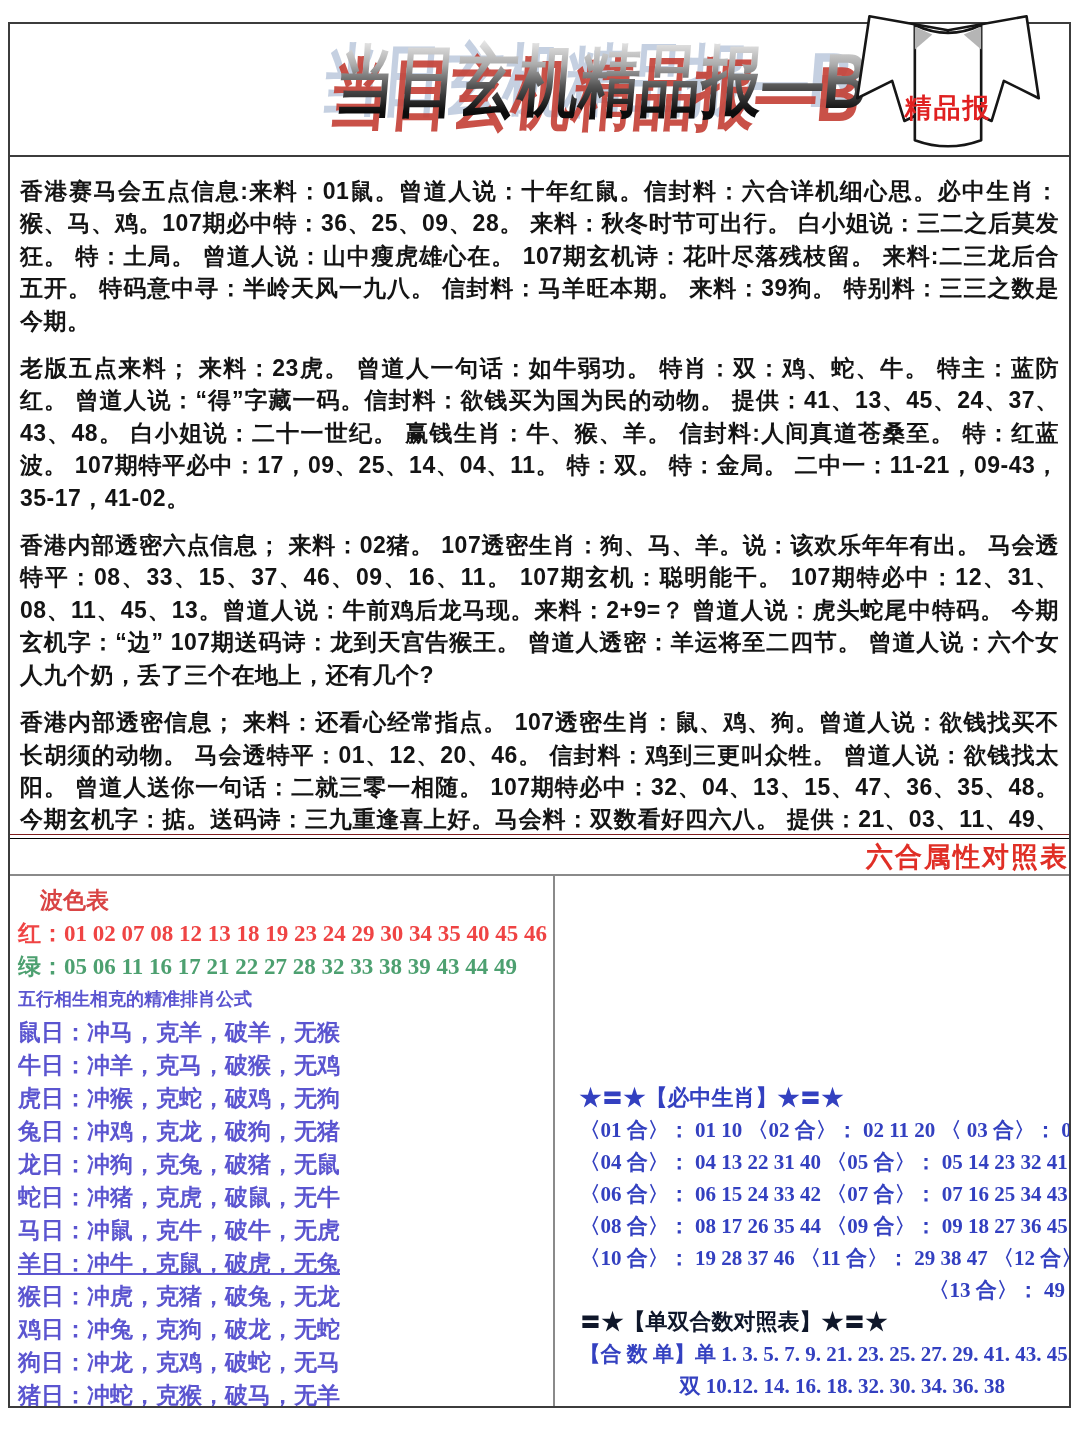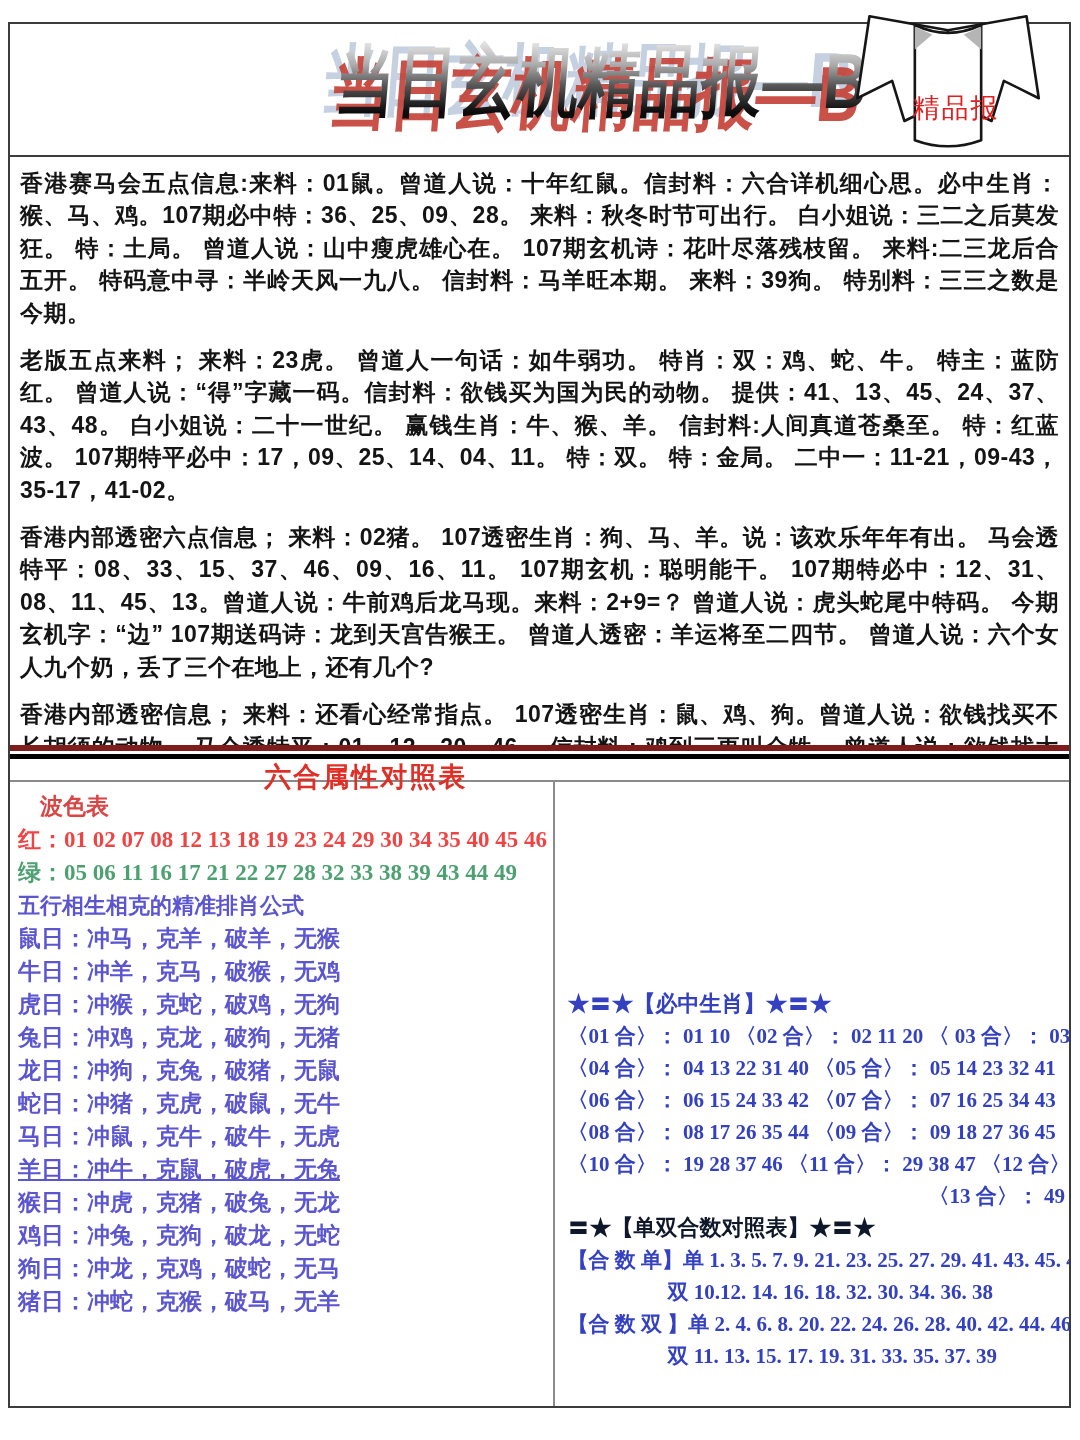--- a/index.html
+++ b/index.html
@@ -16,44 +16,44 @@
              font-weight:900; font-size:60px; letter-spacing:1px;
              transform:scaleY(1.3) skewX(-6deg); transform-origin:left top; }
   .title3d .echo { position:absolute; left:-6px; top:10px; color:rgba(195,62,52,.9);
                    text-shadow:-9px -11px 0 rgba(150,170,200,.55); }
   .title3d .main { position:relative; color:#2b2b2b;
                    background:linear-gradient(180deg,#efefef 0%,#aeaeae 30%,#565656 55%,#0c0c0c 85%);
                    -webkit-background-clip:text; background-clip:text;
                    -webkit-text-fill-color:transparent; }
   .ribbon { position:absolute; left:846px; top:-18px; width:200px; height:160px; z-index:6; }
   .ribbon svg { width:100%; height:100%; display:block; }
-  .ribbon-label { position:absolute; left:8px; top:86px; width:100%; text-align:center;
-                  font-size:27px; font-weight:normal; letter-spacing:2px; }
+  .ribbon-label { position:absolute; left:0; top:86px; width:100%; text-align:center;
+                  font-size:27px; font-weight:bold; letter-spacing:2px; }
 
   
-  .tips { height:594px; border-bottom:6px solid #7f1d1d; overflow:hidden;
-          padding:10px 10px 0 10px; }
+  .tips { height:678px; border-bottom:1px solid #7f1d1d; overflow:hidden;
+          padding:18px 10px 0 10px; }
   .tips p { font-size:23px; font-weight:bold; color:#141414; line-height:32.4px;
             text-align:justify; margin-bottom:15px; letter-spacing:.5px; }
 
   
-  .heading-row { margin-top:3px; border-top:5px solid #000000; border-bottom:2px solid #8a8a8a;
-                 height:28px; line-height:36px; text-align:left; padding-left:24%; }
+  .heading-row { margin-top:3px; border-top:1px solid #000000; border-bottom:2px solid #8a8a8a;
+                 height:38px; line-height:36px; text-align:right; padding-left:24%; }
   .heading-row span { font-size:27px; font-weight:bold; letter-spacing:2px; }
 
   
-  .columns { flex:1; display:flex; overflow:hidden; }
+  .columns { flex:1; display:flex; overflow:hidden;gap:12px; }
   .col-left  { width:51.5%; border-right:2px solid #8a8a8a; padding:8px 4px 0 8px; overflow:hidden; }
   .col-right { flex:1; padding:206px 4px 0 12px; overflow:hidden;
                font-family:"Liberation Serif","DejaVu Serif",serif; }
 
   .wave-title { font-size:23px; font-weight:bold; line-height:33px; padding-left:22px; }
   .wave-row   { font-family:"Liberation Serif","DejaVu Serif",serif;
                 font-size:23px; font-weight:bold; line-height:33px; white-space:nowrap; }
-  .zf-title   { font-size:22px; font-weight:bold; line-height:33px; }
+  .zf-title   { font-size:18px; font-weight:bold; line-height:33px; }
   .zf-line    { font-family:"Liberation Serif","DejaVu Serif",serif;
                 font-size:23px; font-weight:bold; line-height:33px; white-space:nowrap; }
 
   .hs-header { font-size:22px; font-weight:bold; line-height:32px; white-space:nowrap; }
   .hs-line   { font-size:21px; font-weight:bold; line-height:32px; white-space:nowrap; }
   .hs-line.indent { padding-left:100px; }
 </style>
 </head>
 <body>
 

